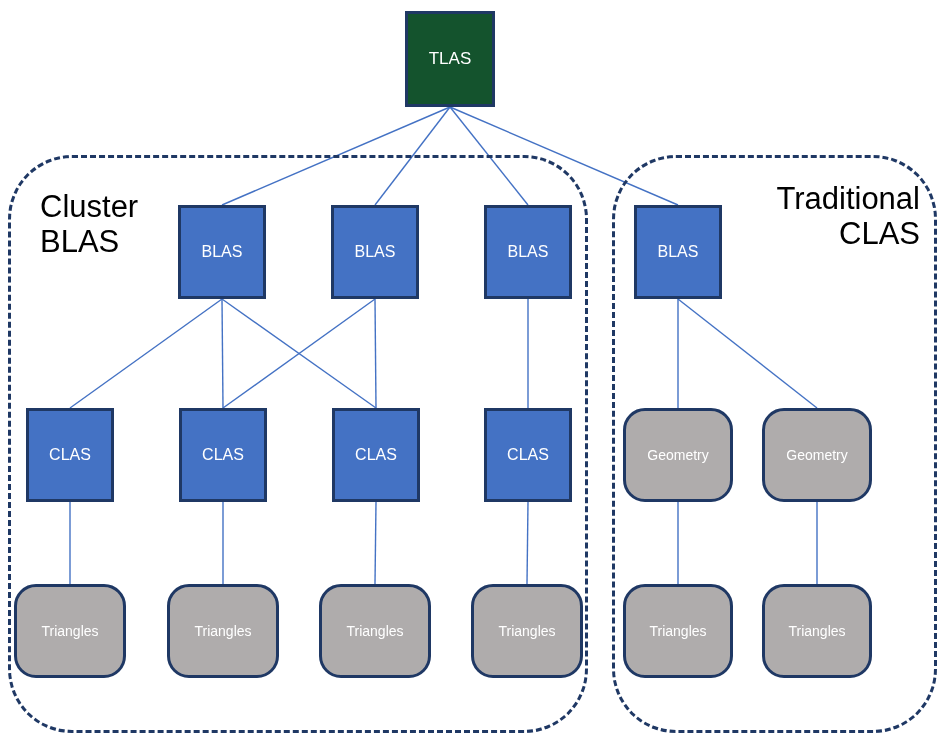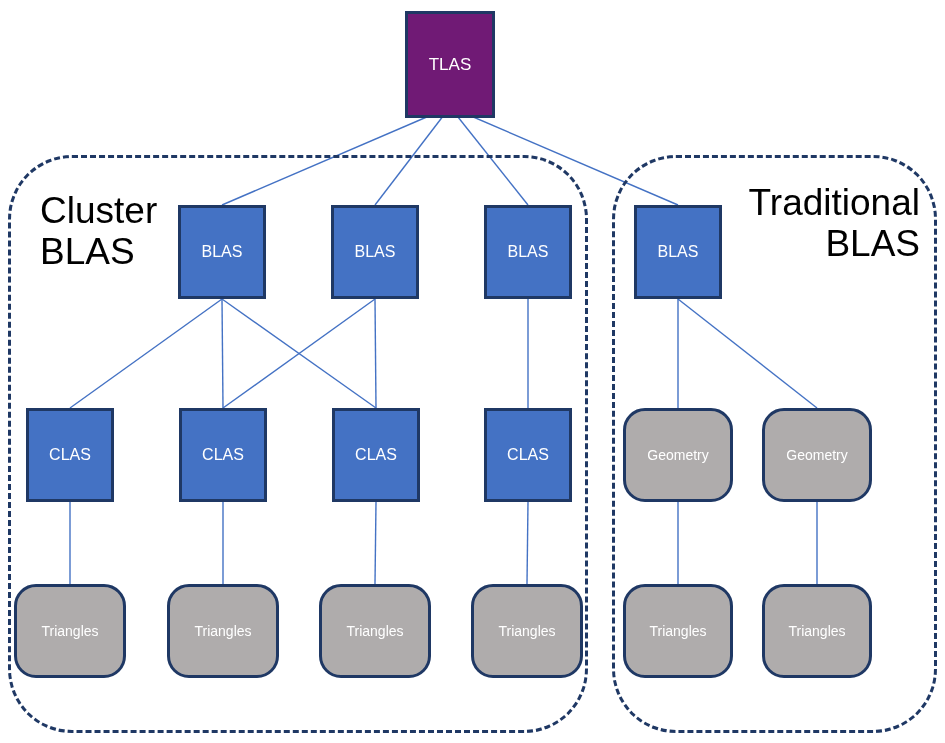--- a/index.html
+++ b/index.html
@@ -23,21 +23,21 @@
     height: 743px;
     pointer-events: none;
   }
   .panel {
     position: absolute;
     border: 3px dashed #1F3864;
     box-sizing: border-box;
   }
   .panel-label {
     position: absolute;
-    font-size: 37px;
+    font-size: 31px;
     line-height: 1.12;
     color: #000000;
     white-space: pre;
   }
   .panel-label.left  { text-align: left; }
   .panel-label.right { text-align: right; }
   .node {
     position: absolute;
     box-sizing: border-box;
     border: 3px solid #1F3864;
@@ -74,24 +74,24 @@
       <line x1="678" y1="299" x2="817" y2="408" stroke="#4472C4" stroke-width="1.4"></line>
       <line x1="678" y1="502" x2="678" y2="584" stroke="#4472C4" stroke-width="1.4"></line>
       <line x1="817" y1="502" x2="817" y2="584" stroke="#4472C4" stroke-width="1.4"></line>
     </svg>
   <div id="panels">
       <div class="panel" style="left: 8px; top: 155px; width: 580px; height: 578px; border-radius: 64px; border-color: rgb(31, 56, 100);"></div>
       <div class="panel" style="left: 612px; top: 155px; width: 325px; height: 578px; border-radius: 64px; border-color: rgb(31, 56, 100);"></div>
       <div class="panel-label left" style="left: 40px; top: 190px; width: 230px; color: rgb(0, 0, 0);">Cluster
 BLAS</div>
       <div class="panel-label right" style="left: 700px; top: 182px; width: 220px; color: rgb(0, 0, 0);">Traditional
-BLAS</div>
+CLAS</div>
     </div>
   <div id="nodes">
-      <div class="node blue" style="left: 405px; top: 11px; width: 90px; height: 107px; background: #701a75; border-color: rgb(31, 56, 100);">
+      <div class="node blue" style="left: 405px; top: 11px; width: 90px; height: 96px; background: #14532d; border-color: rgb(31, 56, 100);">
         <span class="lbl" style="font-size: 17px; color: rgb(255, 255, 255);">TLAS</span>
       </div>
       <div class="node blue" style="left: 178px; top: 205px; width: 88px; height: 94px; background: rgb(68, 114, 196); border-color: rgb(31, 56, 100);">
         <span class="lbl" style="font-size: 16px; color: rgb(255, 255, 255);">BLAS</span>
       </div>
       <div class="node blue" style="left: 331px; top: 205px; width: 88px; height: 94px; background: rgb(68, 114, 196); border-color: rgb(31, 56, 100);">
         <span class="lbl" style="font-size: 16px; color: rgb(255, 255, 255);">BLAS</span>
       </div>
       <div class="node blue" style="left: 484px; top: 205px; width: 88px; height: 94px; background: rgb(68, 114, 196); border-color: rgb(31, 56, 100);">
         <span class="lbl" style="font-size: 16px; color: rgb(255, 255, 255);">BLAS</span>

